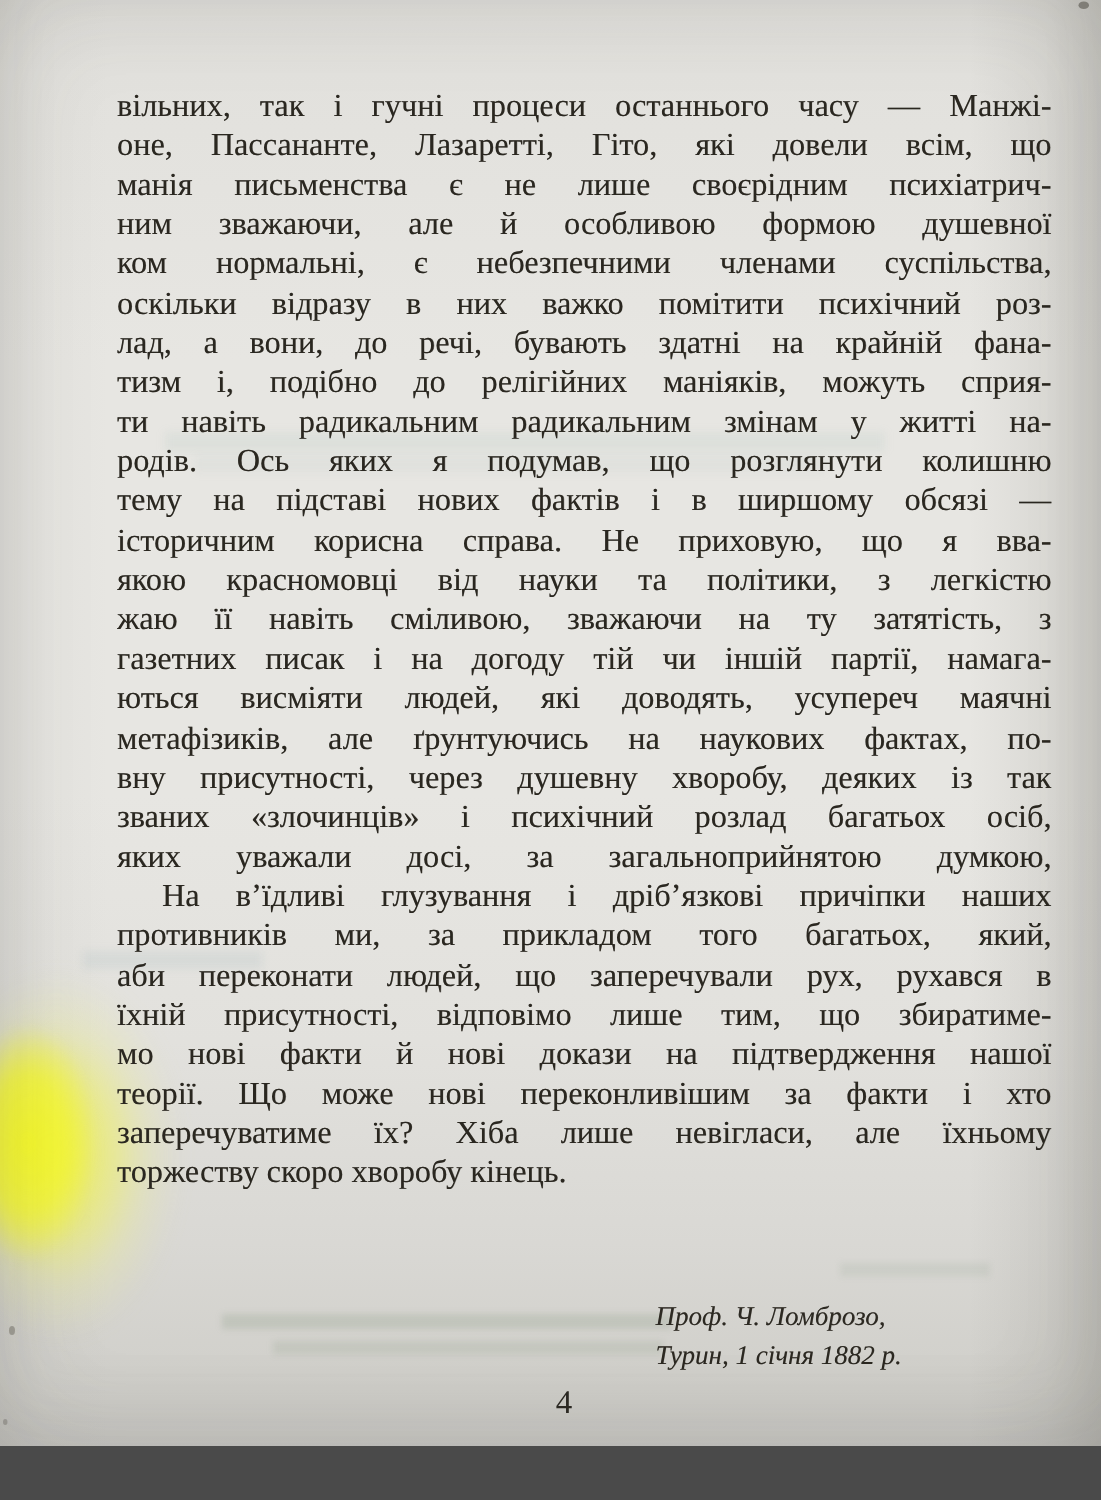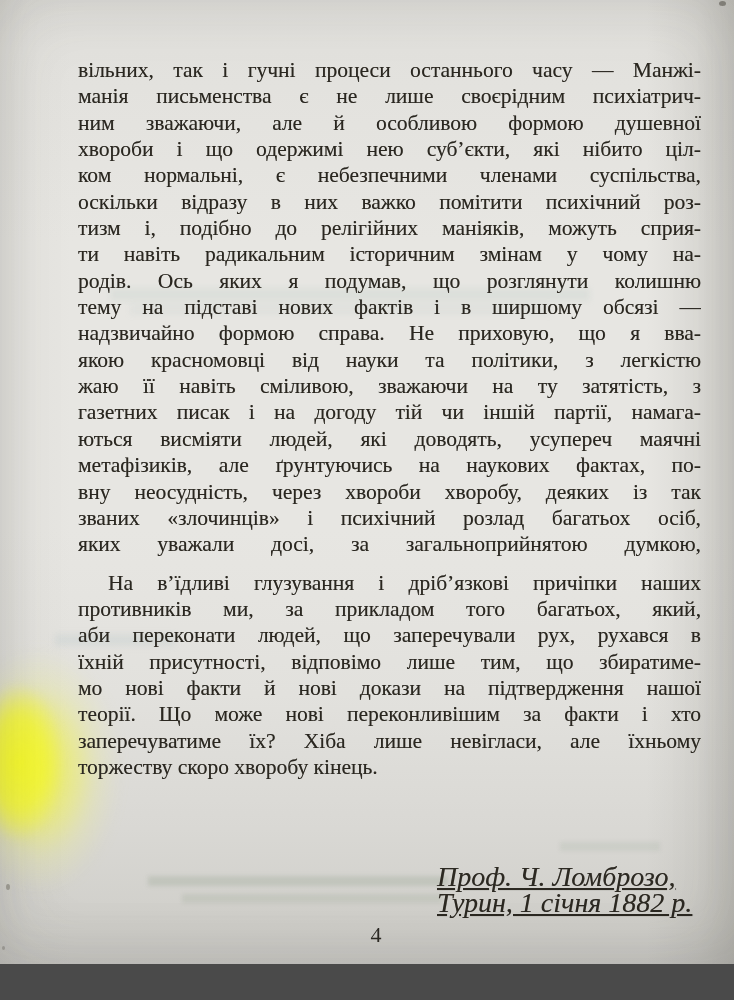--- a/index.html
+++ b/index.html
@@ -10,24 +10,24 @@
       linear-gradient(90deg, rgba(140,138,130,0.10) 0%, rgba(140,138,130,0.03) 4%, rgba(0,0,0,0) 10%, rgba(0,0,0,0) 88%, rgba(118,116,108,0.10) 95%, rgba(118,116,108,0.24) 100%),
       linear-gradient(180deg, #dcdbd7 0%, #e2e1dd 5%, #e7e6e2 25%, #e7e6e2 55%, #e2e1dd 72%, #d9d8d4 86%, #d0cfca 96%, #cbcac6 100%);
   }
   .vignette{position:absolute;inset:0;pointer-events:none;
     box-shadow:inset 0 0 70px rgba(80,78,72,0.10), inset 0 -25px 45px rgba(80,78,72,0.08);}
   .body-text{position:absolute;left:78px;top:57px;width:623px;
     font-size:21.5px;line-height:26.35px;color:#2a2720;
     text-shadow:0.2px 0.2px 0.3px rgba(42,38,30,0.45);}
   .line{text-align:justify;text-align-last:justify;height:26.35px;overflow:hidden;}
   .line.last{text-align-last:left;}
-  .paragraph.indent .line:first-child{text-indent:30px;margin-top:12px;}
+  .paragraph.indent .line:first-child{text-indent:30px;}
   .signature{position:absolute;left:437px;top:864px;font-style:italic;
-    font-size:28px;line-height:26px;color:#2c2922;
-    text-shadow:0.2px 0.2px 0.3px rgba(42,38,30,0.4);text-decoration:underline;}
+    font-size:18px;line-height:26px;color:#2c2922;
+    text-shadow:0.2px 0.2px 0.3px rgba(42,38,30,0.4);}
   .pagenum{position:absolute;left:336px;top:922px;width:80px;text-align:center;
     font-size:22px;color:#2b2822;}
   .artifact{position:absolute;pointer-events:none;}
   .hl-halo{left:-45px;top:648px;width:165px;height:245px;filter:blur(7px);
     background:radial-gradient(closest-side, rgba(240,242,70,0.85) 0%, rgba(240,242,90,0.55) 45%, rgba(238,240,130,0.25) 70%, rgba(238,240,150,0) 100%);}
   .hl-core{left:-30px;top:682px;width:95px;height:160px;filter:blur(4px);
     background:radial-gradient(closest-side, rgba(244,247,40,0.95) 0%, rgba(243,246,50,0.8) 55%, rgba(242,245,70,0) 100%);}
   .band1{left:110px;top:288px;width:480px;height:13px;background:rgba(150,180,175,0.12);filter:blur(3px);}
   .band2{left:130px;top:304px;width:420px;height:11px;background:rgba(150,180,175,0.09);filter:blur(3px);}
   .band3{left:55px;top:634px;width:120px;height:12px;background:rgba(140,170,180,0.14);filter:blur(3px);}
@@ -50,36 +50,37 @@
   <div class="artifact ghost1"></div>
   <div class="artifact ghost2"></div>
   <div class="artifact ghost3"></div>
   <div class="artifact speck1"></div>
   <div class="artifact speck2"></div>
   <div class="artifact speck3"></div>
 
   <div class="body-text" id="body">
       <div class="paragraph">
         <div class="line">вільних, так і гучні процеси останнього часу — Манжі-</div>
+        <div class="line">оне, Пассананте, Лазаретті, Гіто, які довели всім, що</div>
         <div class="line">манія письменства є не лише своєрідним психіатрич-</div>
         <div class="line">ним зважаючи, але й особливою формою душевної</div>
-        <div class="line">хвороби і що одержимі нею суб’єкти, які нібито ціл-</div>
         <div class="line">ком нормальні, є небезпечними членами суспільства,</div>
         <div class="line">оскільки відразу в них важко помітити психічний роз-</div>
+        <div class="line">лад, а вони, до речі, бувають здатні на крайній фана-</div>
         <div class="line">тизм і, подібно до релігійних маніяків, можуть сприя-</div>
-        <div class="line">ти навіть радикальним історичним змінам у чому на-</div>
+        <div class="line">ти навіть радикальним радикальним змінам у житті на-</div>
         <div class="line">родів. Ось яких я подумав, що розглянути колишню</div>
         <div class="line">тему на підставі нових фактів і в ширшому обсязі —</div>
-        <div class="line">надзвичайно формою справа. Не приховую, що я вва-</div>
+        <div class="line">історичним корисна справа. Не приховую, що я вва-</div>
         <div class="line">якою красномовці від науки та політики, з легкістю</div>
         <div class="line">жаю її навіть сміливою, зважаючи на ту затятість, з</div>
         <div class="line">газетних писак і на догоду тій чи іншій партії, намага-</div>
         <div class="line">ються висміяти людей, які доводять, усупереч маячні</div>
         <div class="line">метафізиків, але ґрунтуючись на наукових фактах, по-</div>
-        <div class="line">вну неосудність, через хвороби хворобу, деяких із так</div>
+        <div class="line">вну присутності, через душевну хворобу, деяких із так</div>
         <div class="line">званих «злочинців» і психічний розлад багатьох осіб,</div>
         <div class="line">яких уважали досі, за загальноприйнятою думкою,</div>
       </div>
       <div class="paragraph indent">
         <div class="line">На в’їдливі глузування і дріб’язкові причіпки наших</div>
         <div class="line">противників ми, за прикладом того багатьох, який,</div>
         <div class="line">аби переконати людей, що заперечували рух, рухався в</div>
         <div class="line">їхній присутності, відповімо лише тим, що збиратиме-</div>
         <div class="line">мо нові факти й нові докази на підтвердження нашої</div>
         <div class="line">теорії. Що може нові переконливішим за факти і хто</div>

